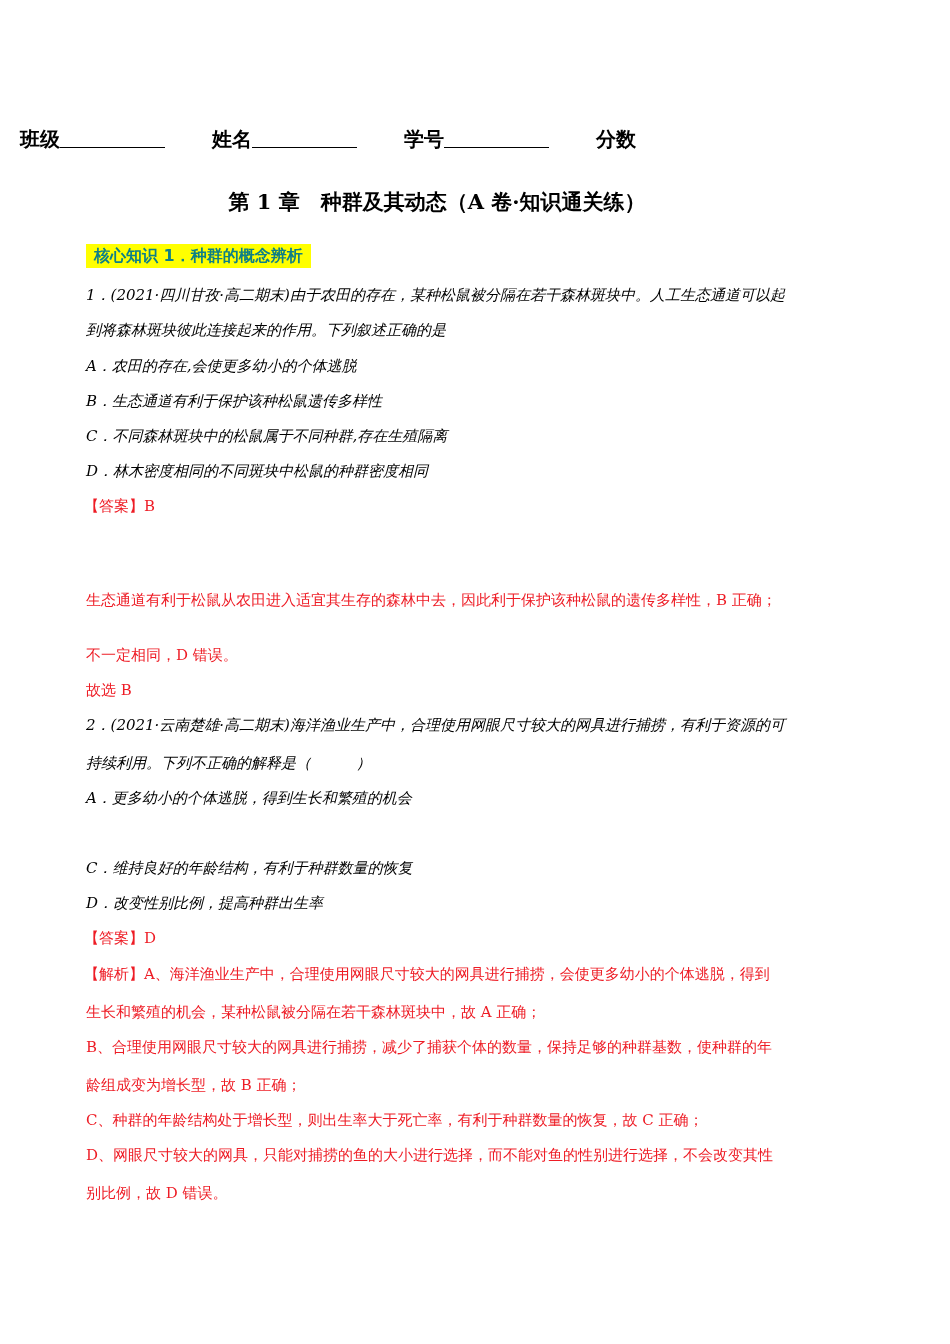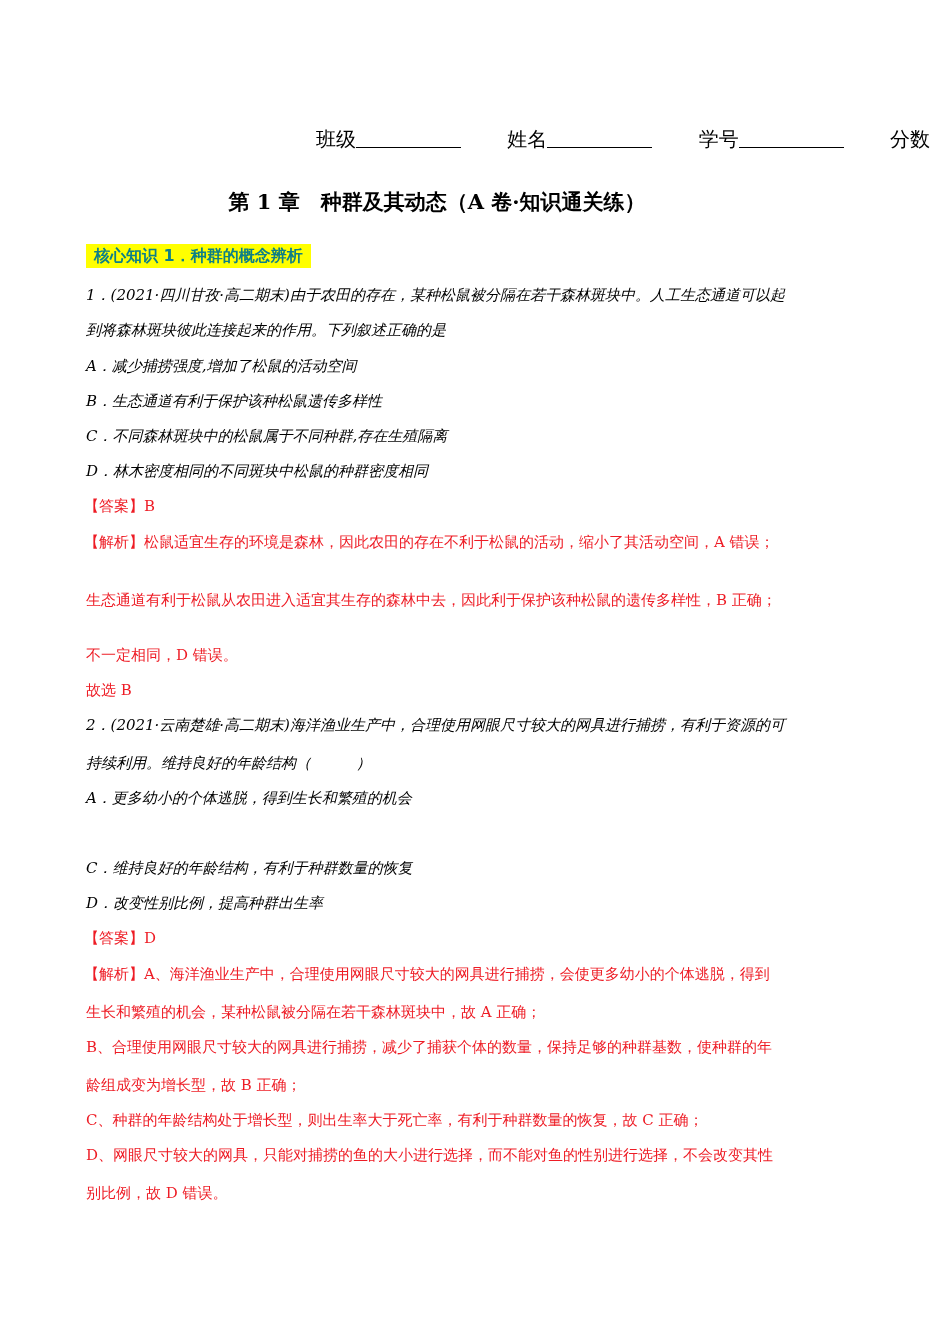--- a/index.html
+++ b/index.html
@@ -1,20 +1,20 @@
 <!DOCTYPE html>
 <html><head>
 <meta charset="utf-8">
 <style>
   html, body { margin: 0; padding: 0; background: #ffffff; }
   body { width: 950px; height: 1344px; position: relative; overflow: hidden;
          font-family: "DejaVu Serif", "Liberation Serif", serif; color: #000; }
   .page { position: absolute; left: 0; top: 0; width: 950px; height: 1344px; }
-  .header-line { position: absolute; top: 126px; left: 0; width: 950px; text-align: right;
-                 font-size: 20px; font-weight: normal; white-space: nowrap; }
+  .header-line { position: absolute; top: 126px; left: 0; width: 950px; text-align: left;
+                 font-size: 20px; font-weight: bold; white-space: nowrap; }
   .header-line .field { display: inline-block; margin: 0 20px; }
   .header-line .blank { display: inline-block; width: 105px; border-bottom: 1.5px solid #000; height: 20px; vertical-align: -2px; }
   .title { position: absolute; top: 188px; left: 0; width: 874px; text-align: center;
            font-size: 21px; font-weight: bold; white-space: nowrap; }
   .section-head { position: absolute; top: 244px; left: 86px; font-size: 16px; font-weight: bold;
                   background: #ffff00; color: #0e7f86; padding: 0 8px; line-height: 24px;
                   font-family: "DejaVu Sans", "Liberation Sans", sans-serif; }
   .line { position: absolute; left: 86px; font-size: 15px; line-height: 20px; white-space: nowrap; }
   .red { color: #ee1c25; }
   .q { color: #000; font-style: italic; }
@@ -30,32 +30,31 @@
     <span class="field"><span>学号</span><span class="blank"></span></span>
     <span class="field"><span>分数</span></span>
   </div>
 
   <div class="title">第 1 章　种群及其动态（A 卷·知识通关练）</div>
 
   <div class="section-head">核心知识 1．种群的概念辨析</div>
 
   <div class="line q" style="top:285px">1．(2021·四川甘孜·高二期末)由于农田的存在，某种松鼠被分隔在若干森林斑块中。人工生态通道可以起</div>
   <div class="line q" style="top:320px">到将森林斑块彼此连接起来的作用。下列叙述正确的是</div>
-  <div class="line q" style="top:356px">A．减少捕捞强度,增加了松鼠的活动空间</div>
+  <div class="line q" style="top:356px">A．农田的存在,会使更多幼小的个体逃脱</div>
   <div class="line q" style="top:426px">C．不同森林斑块中的松鼠属于不同种群,存在生殖隔离</div>
   <div class="line q" style="top:391px">B．生态通道有利于保护该种松鼠遗传多样性</div>
   <div class="line q" style="top:461px">D．林木密度相同的不同斑块中松鼠的种群密度相同</div>
   <div class="line red" style="top:496px;left:84px">【答案】B</div>
-  <div class="line red" style="top:532px;left:84px">【解析】松鼠适宜生存的环境是森林，因此农田的存在不利于松鼠的活动，缩小了其活动空间，A 错误；</div>
   <div class="line red" style="top:590px">生态通道有利于松鼠从农田进入适宜其生存的森林中去，因此利于保护该种松鼠的遗传多样性，B 正确；</div>
   <div class="line red" style="top:645px">不一定相同，D 错误。</div>
   <div class="line red" style="top:680px">故选 B</div>
 
   <div class="line q" style="top:715px">2．(2021·云南楚雄·高二期末)海洋渔业生产中，合理使用网眼尺寸较大的网具进行捕捞，有利于资源的可</div>
-  <div class="line q" style="top:753px">持续利用。维持良好的年龄结构（　　　）</div>
+  <div class="line q" style="top:753px">持续利用。下列不正确的解释是（　　　）</div>
   <div class="line q" style="top:788px">A．更多幼小的个体逃脱，得到生长和繁殖的机会</div>
   <div class="line q" style="top:858px">C．维持良好的年龄结构，有利于种群数量的恢复</div>
   <div class="line q" style="top:893px">D．改变性别比例，提高种群出生率</div>
   <div class="line red" style="top:928px;left:84px">【答案】D</div>
   <div class="line red" style="top:964px;left:84px">【解析】A、海洋渔业生产中，合理使用网眼尺寸较大的网具进行捕捞，会使更多幼小的个体逃脱，得到</div>
   <div class="line red" style="top:1002px">生长和繁殖的机会，某种松鼠被分隔在若干森林斑块中，故 A 正确；</div>
   <div class="line red" style="top:1037px">B、合理使用网眼尺寸较大的网具进行捕捞，减少了捕获个体的数量，保持足够的种群基数，使种群的年</div>
   <div class="line red" style="top:1075px">龄组成变为增长型，故 B 正确；</div>
   <div class="line red" style="top:1110px">C、种群的年龄结构处于增长型，则出生率大于死亡率，有利于种群数量的恢复，故 C 正确；</div>
   <div class="line red" style="top:1145px">D、网眼尺寸较大的网具，只能对捕捞的鱼的大小进行选择，而不能对鱼的性别进行选择，不会改变其性</div>

